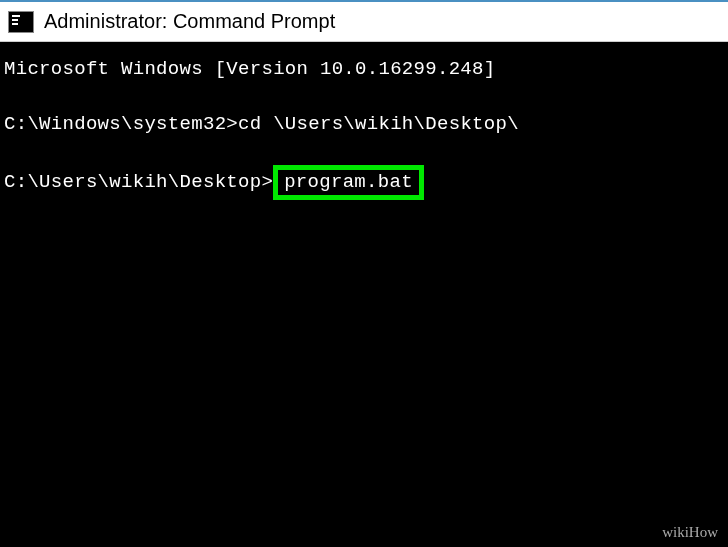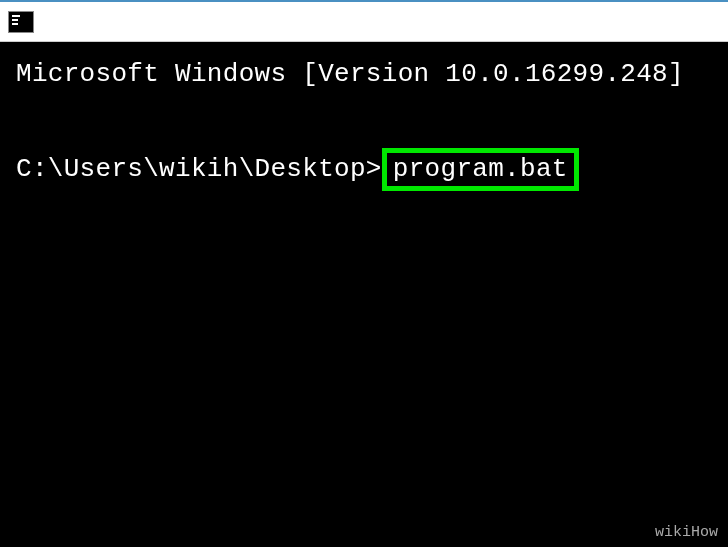--- a/index.html
+++ b/index.html
@@ -54,23 +54,23 @@
       background: #fff;
       box-shadow: 0 4px 0 #fff;
     }
     .titlebar-text {
       font-family: 'Segoe UI', Tahoma, sans-serif;
       font-size: 20px;
       color: #000;
       font-weight: 400;
     }
     .terminal {
-      padding: 14px 16px;
+      padding: 14px 4px;
       color: #fff;
-      font-size: 26px;
+      font-size: 19px;
       line-height: 1.4;
       letter-spacing: 0.3px;
     }
     .terminal-line {
       white-space: pre;
     }
     .highlight-box {
       display: inline-block;
       border: 5px solid #00e800;
       padding: 2px 6px;
@@ -81,33 +81,35 @@
     .highlight-text {
       color: #fff;
     }
     .gap {
       height: 28px;
     }
     .watermark {
       position: absolute;
       bottom: 6px;
       right: 10px;
-      font-family: Liberation Mono, monospace;
+      font-family: Liberation Serif, serif;
       font-size: 15px;
       color: #aaa;
       font-weight: 400;
     }
   </style>
 </head>
 <body>
 
 <div class="titlebar">
   <div class="titlebar-icon"></div>
+  <span class="titlebar-text">Administrator: Command Prompt</span>
 </div>
 
 <div class="terminal">
   <div class="terminal-line">Microsoft Windows [Version 10.0.16299.248]</div>
   <div class="gap"></div>
+  <div class="terminal-line"><span>C:\Windows\system32&gt;</span><span>cd \Users\wikih\Desktop\</span></div>
   <div class="gap"></div>
   <div class="terminal-line"><span>C:\Users\wikih\Desktop&gt;</span><span class="highlight-box"><span class="highlight-text">program.bat</span></span></div>
 </div>
 
 <div class="watermark">wikiHow</div>
 
 </body></html>

